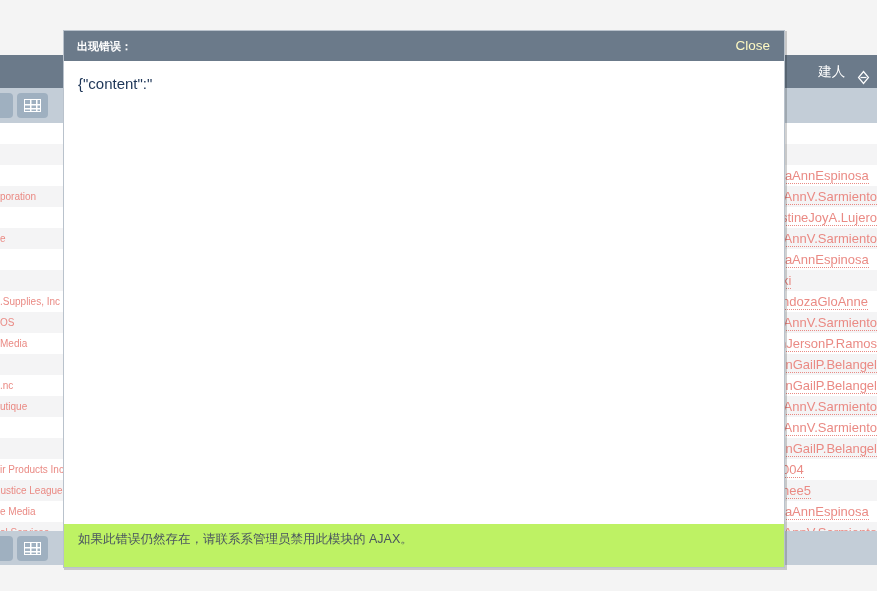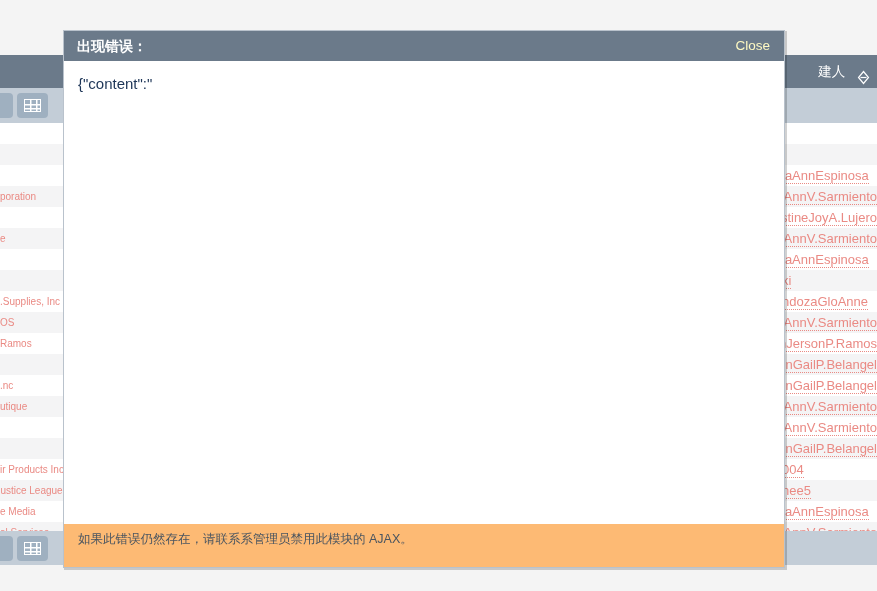--- a/index.html
+++ b/index.html
@@ -215,21 +215,21 @@
     background: #6b7a8a;
     box-sizing: border-box;
   }
   .modal-title {
     position: absolute;
     left: 13px;
     top: 0;
     height: 30px;
     line-height: 30px;
     color: #ffffff;
-    font-size: 14px;
+    font-size: 11px;
     font-weight: bold;
     white-space: nowrap;
   }
   .modal-close {
     position: absolute;
     right: 14px;
     top: 0;
     height: 30px;
     line-height: 30px;
     color: #fef9c3;
@@ -257,21 +257,21 @@
     word-break: break-all;
     line-height: 20px;
     font-family: "Liberation Sans", "DejaVu Sans", sans-serif;
   }
   .modal-footer {
     position: absolute;
     left: 0;
     bottom: 0;
     width: 100%;
     height: 43px;
-    background: #fdba74;
+    background: #bef264;
     box-sizing: border-box;
   }
   .modal-footer-text {
     position: absolute;
     left: 14px;
     top: 7px;
     color: #4a5560;
     font-size: 12.5px;
     white-space: nowrap;
   }
@@ -340,21 +340,21 @@
         </div>
         <div class="row" style="top: 168px;">
           <div class="cell-left"> Supplies, Inc.</div>
           <div class="cell-right"><span class="lnk">ndozaGloAnne</span></div>
         </div>
         <div class="row alt" style="top: 189px;">
           <div class="cell-left">OS</div>
           <div class="cell-right"><span class="lnk">stalAnnV.Sarmiento</span></div>
         </div>
         <div class="row" style="top: 210px;">
-          <div class="cell-left"> Ramos</div>
+          <div class="cell-left"> Media</div>
           <div class="cell-right"><span class="lnk">nJersonP.Ramos</span></div>
         </div>
         <div class="row alt" style="top: 231px;">
           <div class="cell-left"></div>
           <div class="cell-right"><span class="lnk">enGailP.Belangel</span></div>
         </div>
         <div class="row" style="top: 252px;">
           <div class="cell-left">nc.</div>
           <div class="cell-right"><span class="lnk">enGailP.Belangel</span></div>
         </div>

